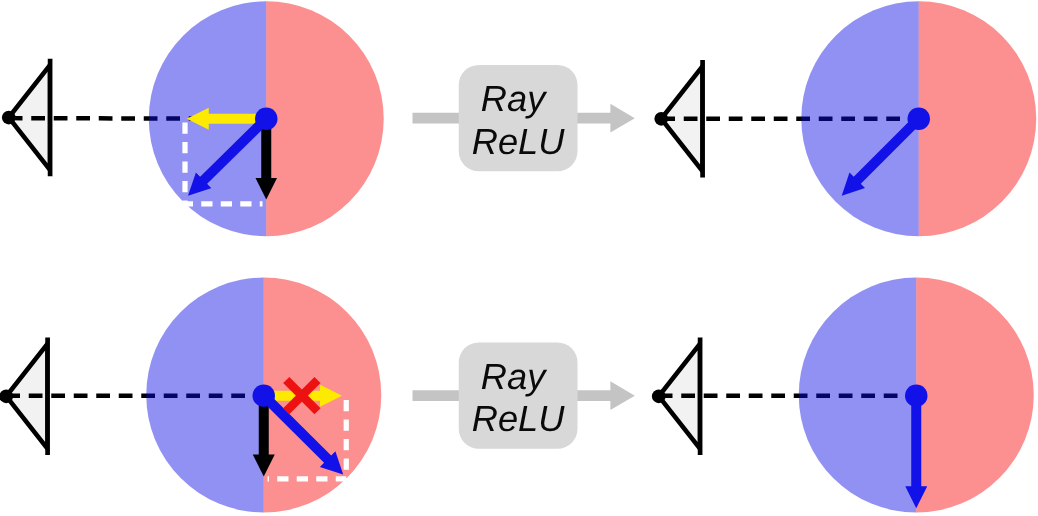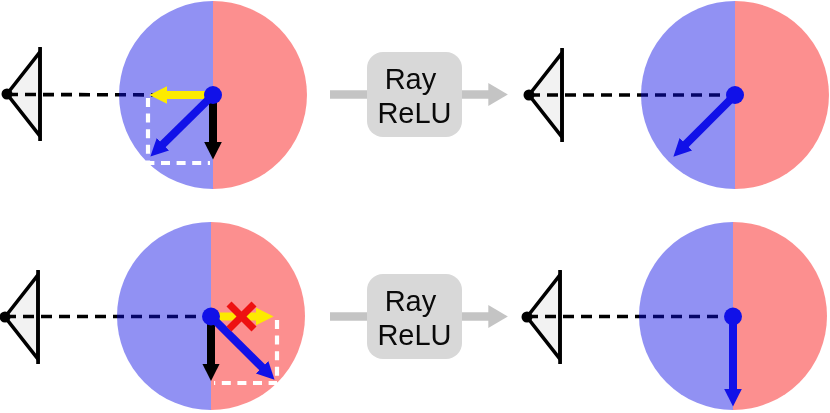--- a/index.html
+++ b/index.html
@@ -10,21 +10,21 @@
     --component_black: #000000;
     --cross_red: #ee1111;
     --guide_white: #ffffff;
     --ray_black: #000000;
     --operator_box: #d8d8d8;
     --operator_arrow: #c4c4c4;
     --camera_fill: #f2f2f2;
     --camera_stroke: #000000;
   }
   html,body{margin:0;padding:0;background:#ffffff;}
-  .canvas{position:relative;width:830px;height:413px;background:#ffffff;overflow:hidden;}
+  .canvas{position:relative;width:830px;height:413px;background:#ffffff;overflow:hidden;font-style:italic;}
   svg{display:block;}
 
   .half-blue{fill:var(--half_blue);}
   .half-red{fill:var(--half_red);}
   .raydash{stroke:var(--ray_black);stroke-width:3.6;stroke-dasharray:11 7;fill:none;}
   .guide{stroke:var(--guide_white);stroke-width:4.2;stroke-dasharray:9 6.6;fill:none;}
   .v-yellow{stroke:var(--component_yellow);stroke-width:8;fill:none;}
   .v-black{stroke:var(--component_black);stroke-width:8;fill:none;}
   .v-blue{stroke:var(--vector_blue);stroke-width:8;fill:none;}
   .dot-blue{fill:var(--vector_blue);}

